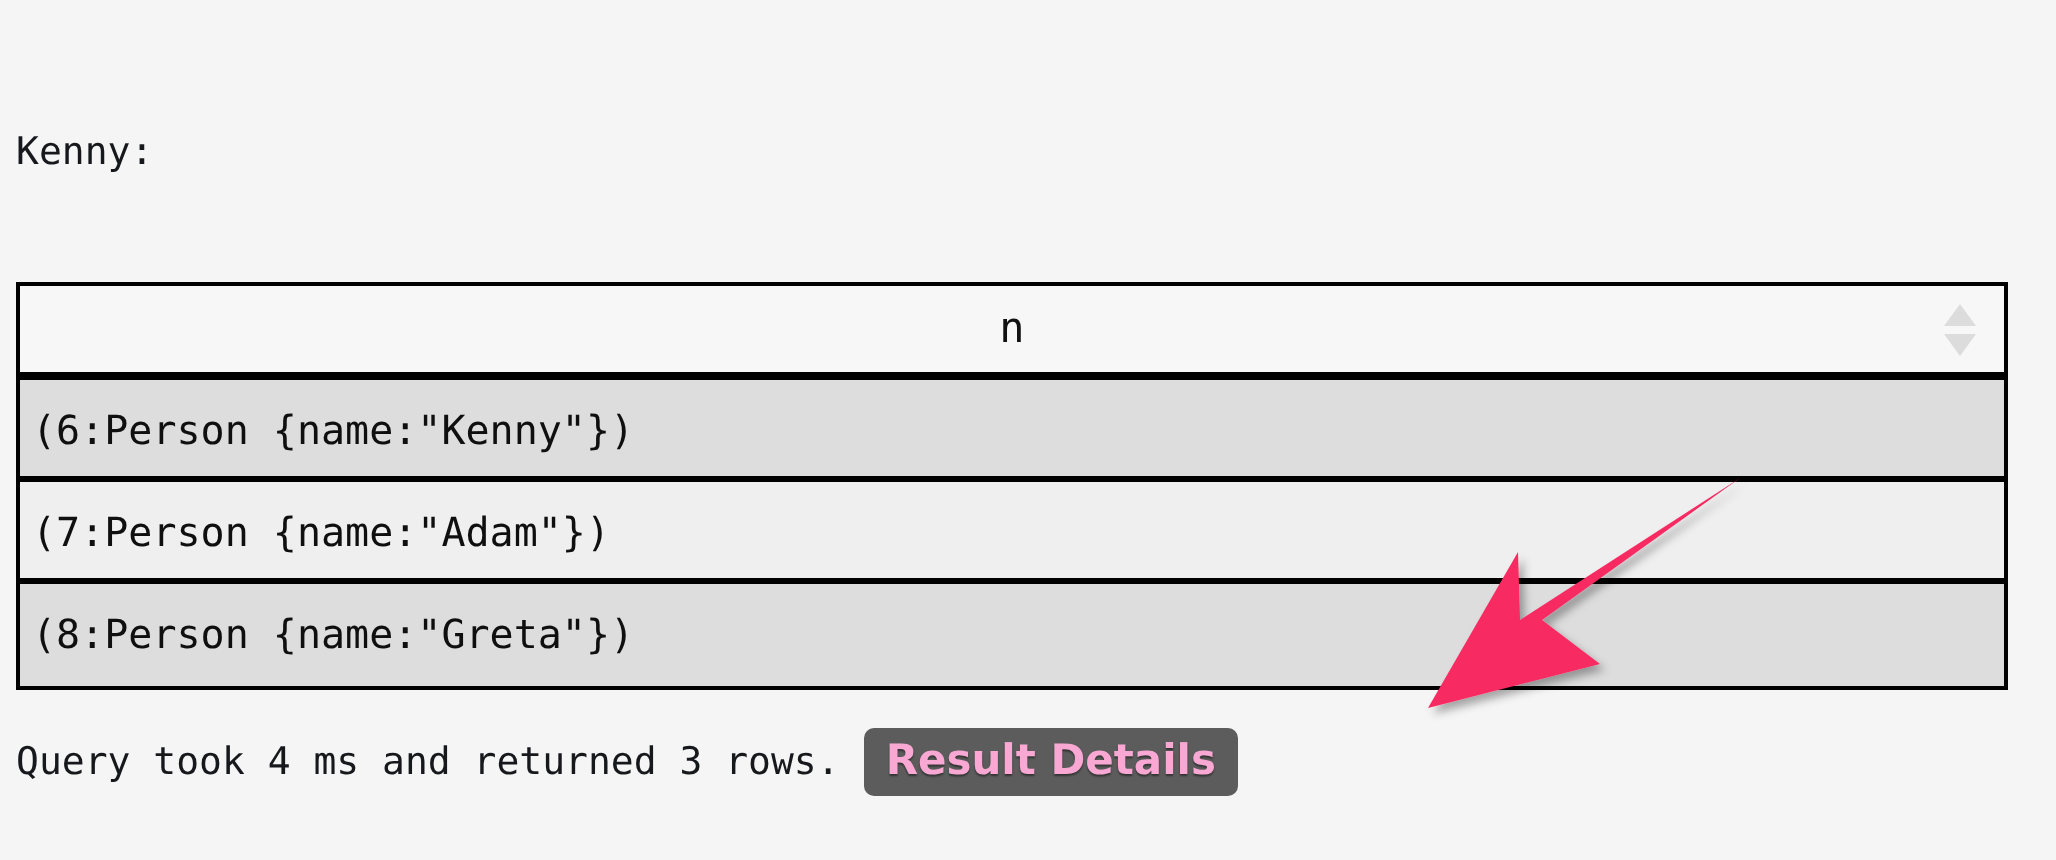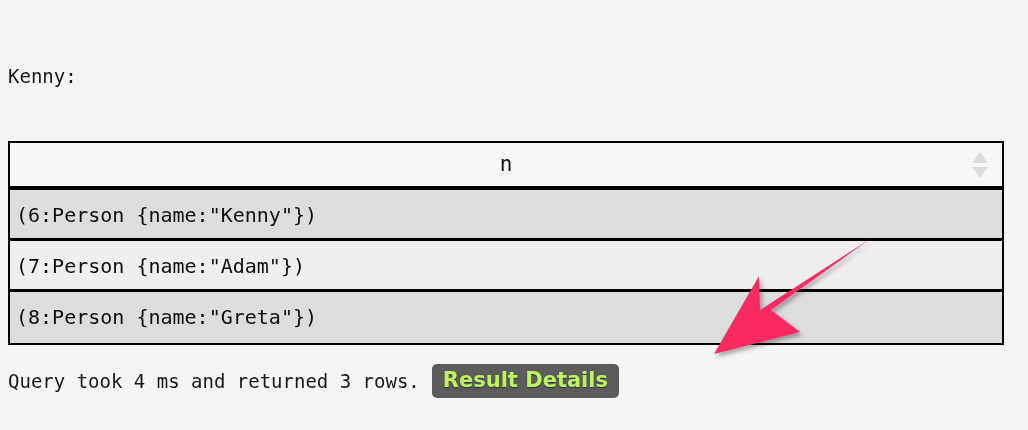--- a/index.html
+++ b/index.html
@@ -120,21 +120,21 @@
   #footer-status {
     font-family: "DejaVu Sans Mono", "Liberation Mono", monospace;
     font-size: 19px;
     color: #16181c;
     white-space: pre;
     text-align: center;
   }
   #result-details-button {
     margin-left: 12px;
     background: #5c5c5c;
-    color: #bef264;
+    color: #f9a8d4;
     border: none;
     border-radius: 5px;
     padding: 5px 11px 6px 11px;
     font-family: "DejaVu Sans", "Liberation Sans", sans-serif;
     font-size: 21px;
     font-weight: bold;
     line-height: 1.05;
     cursor: pointer;
     text-shadow: 0 1px 1px rgba(0,0,0,0.45);
   }

